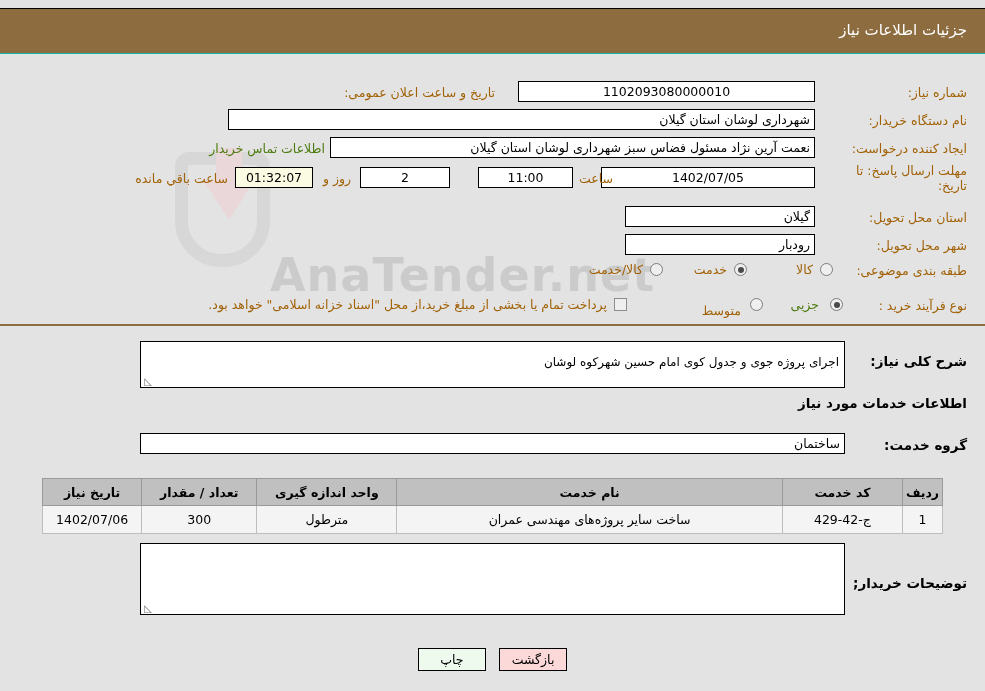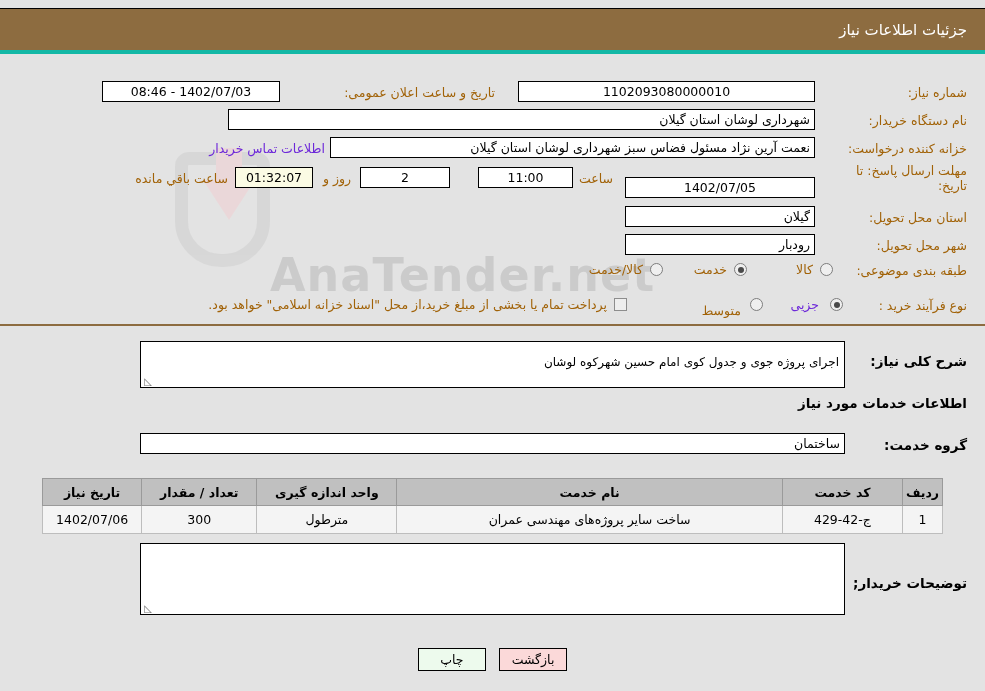--- a/index.html
+++ b/index.html
@@ -56,21 +56,21 @@
     width: 26px; height: 38px;
     background: #f0cfd2;
   }
   
   .titlebar {
     position: absolute;
     left: 0; top: 8px;
     width: 985px; height: 46px;
     background: #8d6c40;
     border-top: 1px solid #000;
-    border-bottom: 4px solid #14b8a6;
+    border-bottom: 1px solid #14b8a6;
     z-index: 3;
   }
   .titlebar .ttl {
     position: absolute;
     right: 18px; top: 12px;
     color: #ffffff;
     font-size: 15px;
   }
   
   .panel-top {
@@ -86,21 +86,21 @@
     width: 985px; height: 310px;
     z-index: 2;
   }
   .lbl {
     position: absolute;
     font-size: 12.5px;
     color: #a16207;
     white-space: nowrap;
   }
   .lbl-blue {
-    color: #6d28d9;
+    color: #4d7c0f;
   }
   .fld {
     position: absolute;
     border: 1px solid #000;
     background: #ffffff;
     font-size: 12.5px;
     color: #000;
     padding: 1px 4px;
     line-height: 17px;
     height: 21px;
@@ -220,31 +220,30 @@
   <div class="titlebar">
     <div class="ttl">جزئیات اطلاعات نیاز</div>
   </div>
 
   <div class="panel-top">
 
     <div class="lbl" style="right:18px; top:22px;">شماره نیاز:</div>
     <div class="fld center" style="right:170px; top:18px; width:297px;">1102093080000010</div>
 
     <div class="lbl" style="right:490px; top:22px;">تاریخ و ساعت اعلان عمومی:</div>
-    <div class="fld center" style="right:705px; top:18px; width:178px;">1402/07/03 - 08:46</div>
 
     <div class="lbl" style="right:18px; top:50px;">نام دستگاه خریدار:</div>
     <div class="fld" style="right:170px; top:46px; width:587px;">شهرداری لوشان استان گیلان</div>
 
-    <div class="lbl" style="right:18px; top:78px;">خزانه کننده درخواست:</div>
+    <div class="lbl" style="right:18px; top:78px;">ایجاد کننده درخواست:</div>
     <div class="fld" style="right:170px; top:74px; width:485px;">نعمت آرین نژاد مسئول فضاس سبز شهرداری لوشان استان گیلان</div>
     <div class="lbl lbl-blue" style="right:660px; top:78px; cursor:pointer;">اطلاعات تماس خریدار</div>
 
     <div class="lbl" style="right:18px; top:100px; width:140px; white-space:normal; line-height:15px;">مهلت ارسال پاسخ: تا تاریخ:</div>
-    <div class="fld center" style="right:170px; top:104px; width:190px;margin-top:10px;">1402/07/05</div>
+    <div class="fld center" style="right:170px; top:104px; width:214px;">1402/07/05</div>
     <div class="lbl" style="right:372px; top:108px;">ساعت</div>
     <div class="fld center" style="right:412px; top:104px; width:95px;">11:00</div>
     <div class="fld center" style="right:535px; top:104px; width:90px;">2</div>
     <div class="lbl" style="right:634px; top:108px;">روز و</div>
     <div class="fld timer" style="right:672px; top:104px; width:78px;margin-left:48px;">01:32:07</div>
     <div class="lbl" style="right:757px; top:108px;">ساعت باقي مانده</div>
 
     <div class="lbl" style="right:18px; top:147px;">استان محل تحویل:</div>
     <div class="fld" style="right:170px; top:143px; width:190px;">گیلان</div>
 

